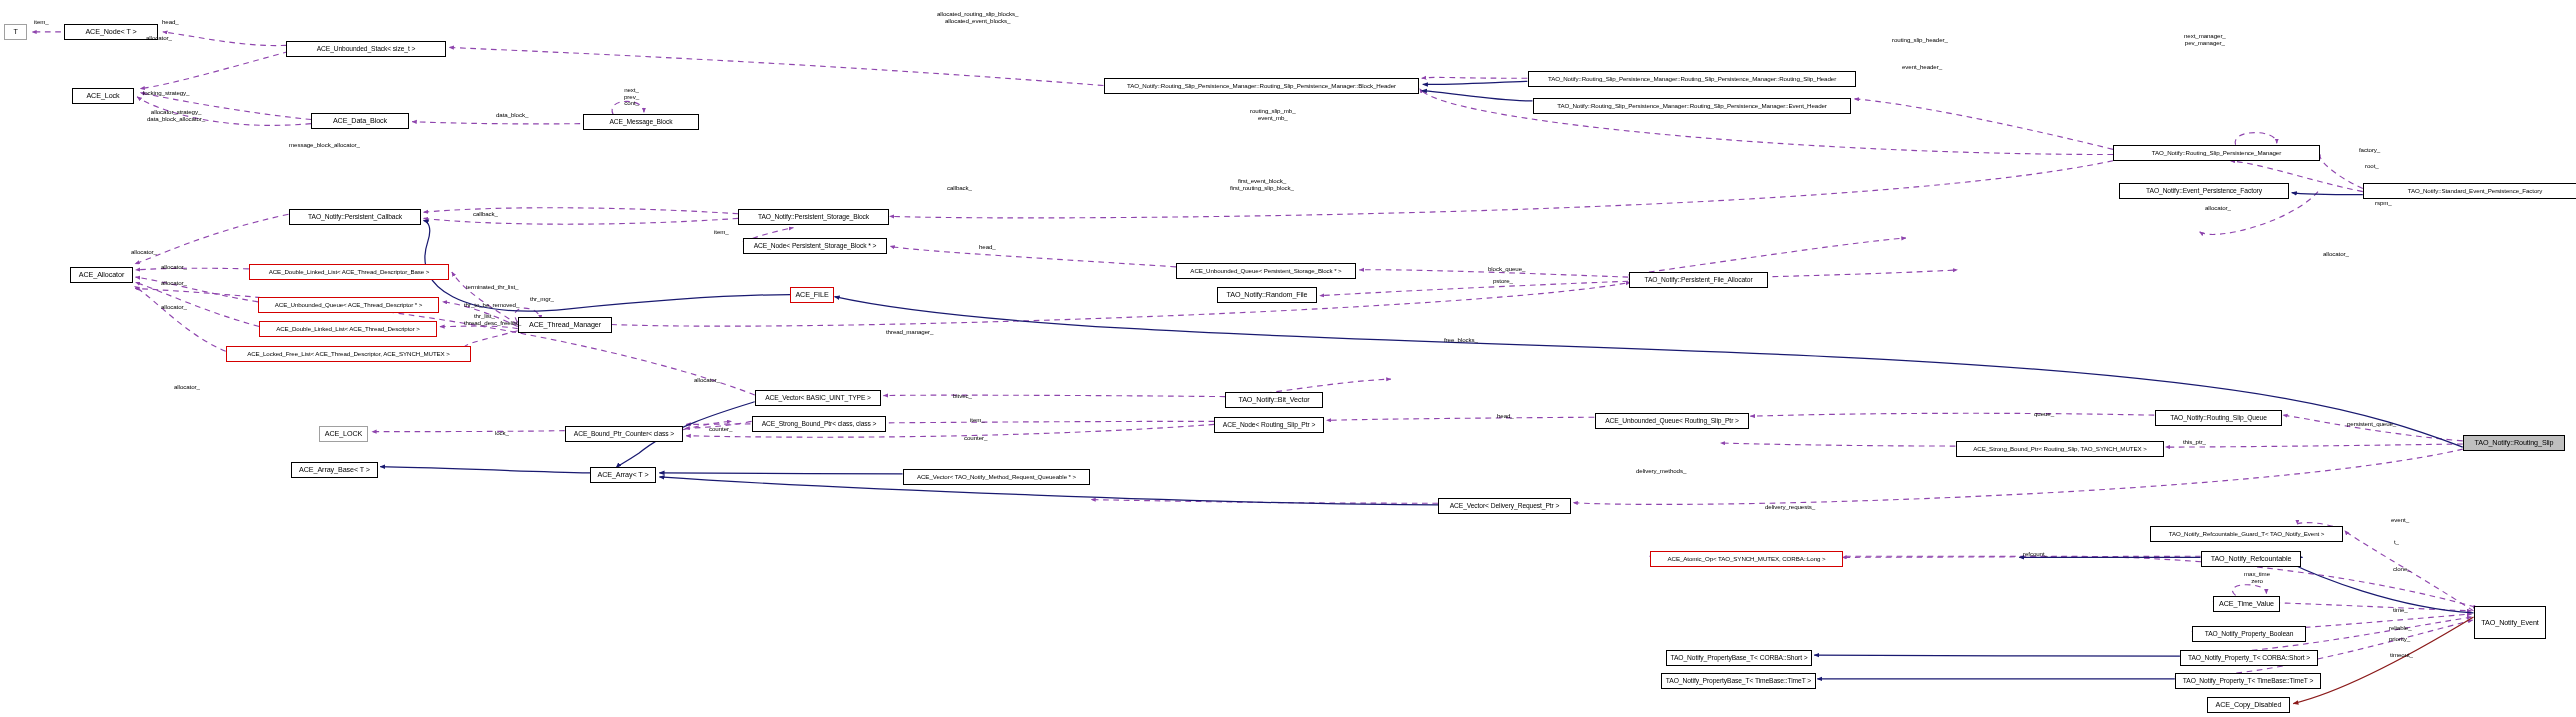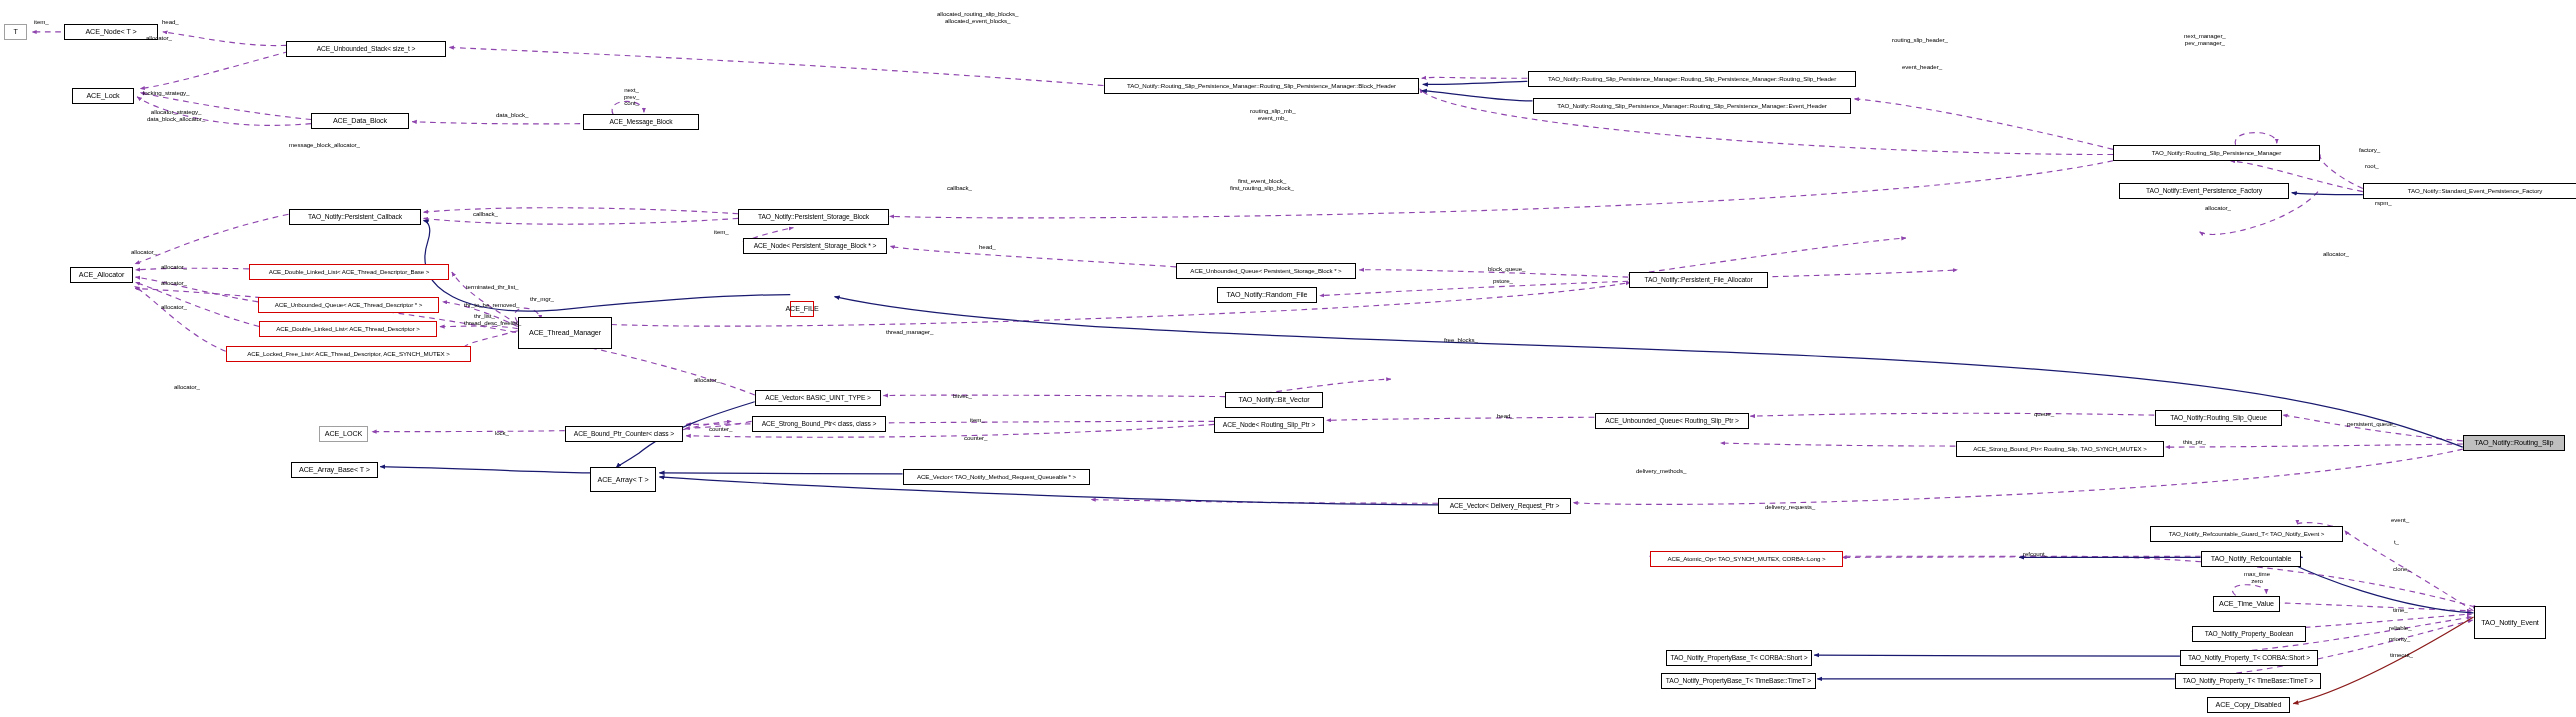--- a/index.html
+++ b/index.html
@@ -207,30 +207,30 @@
       </div>
       <div class="node red" style="left: 226px; top: 346px; width: 245px; height: 16px; font-size: 6.2px;">
         <span>ACE_Locked_Free_List&lt; ACE_Thread_Descriptor, ACE_SYNCH_MUTEX &gt;</span>
       </div>
       <div class="node" style="left: 743px; top: 238px; width: 144px; height: 16px; font-size: 6.7px;">
         <span>ACE_Node&lt; Persistent_Storage_Block * &gt;</span>
       </div>
       <div class="node" style="left: 1176px; top: 263px; width: 180px; height: 16px; font-size: 6.2px;">
         <span>ACE_Unbounded_Queue&lt; Persistent_Storage_Block * &gt;</span>
       </div>
-      <div class="node red" style="left: 790px; top: 301px; width: 24px; height: 16px; font-size: 7.2px;">
+      <div class="node red" style="left: 790px; top: 287px; width: 44px; height: 16px; font-size: 7.2px;">
         <span>ACE_FILE</span>
       </div>
       <div class="node" style="left: 1217px; top: 287px; width: 100px; height: 16px; font-size: 7.2px;">
         <span>TAO_Notify::Random_File</span>
       </div>
       <div class="node" style="left: 1629px; top: 272px; width: 139px; height: 16px; font-size: 6.7px;">
         <span>TAO_Notify::Persistent_File_Allocator</span>
       </div>
-      <div class="node" style="left: 518px; top: 317px; width: 94px; height: 32px; font-size: 7.2px;">
+      <div class="node" style="left: 518px; top: 317px; width: 94px; height: 16px; font-size: 7.2px;">
         <span>ACE_Thread_Manager</span>
       </div>
       <div class="node" style="left: 755px; top: 390px; width: 126px; height: 16px; font-size: 6.7px;">
         <span>ACE_Vector&lt; BASIC_UINT_TYPE &gt;</span>
       </div>
       <div class="node" style="left: 1225px; top: 392px; width: 98px; height: 16px; font-size: 7.2px;">
         <span>TAO_Notify::Bit_Vector</span>
       </div>
       <div class="node" style="left: 752px; top: 416px; width: 134px; height: 16px; font-size: 6.7px;">
         <span>ACE_Strong_Bound_Ptr&lt; class, class &gt;</span>
@@ -252,21 +252,21 @@
       </div>
       <div class="node" style="left: 1956px; top: 441px; width: 208px; height: 16px; font-size: 6.2px;">
         <span>ACE_Strong_Bound_Ptr&lt; Routing_Slip, TAO_SYNCH_MUTEX &gt;</span>
       </div>
       <div class="node focus" style="left: 2463px; top: 435px; width: 102px; height: 16px; font-size: 7.2px;">
         <span>TAO_Notify::Routing_Slip</span>
       </div>
       <div class="node" style="left: 291px; top: 462px; width: 87px; height: 16px; font-size: 7.2px;">
         <span>ACE_Array_Base&lt; T &gt;</span>
       </div>
-      <div class="node" style="left: 590px; top: 467px; width: 66px; height: 25px; font-size: 7.2px; text-align: center;">
+      <div class="node" style="left: 590px; top: 467px; width: 66px; height: 16px; font-size: 7.2px; text-align: center;">
         <span>ACE_Array&lt; T &gt;</span>
       </div>
       <div class="node" style="left: 903px; top: 469px; width: 187px; height: 16px; font-size: 6.2px;">
         <span>ACE_Vector&lt; TAO_Notify_Method_Request_Queueable * &gt;</span>
       </div>
       <div class="node" style="left: 1438px; top: 498px; width: 133px; height: 16px; font-size: 6.7px;">
         <span>ACE_Vector&lt; Delivery_Request_Ptr &gt;</span>
       </div>
       <div class="node" style="left: 2150px; top: 526px; width: 193px; height: 16px; font-size: 6.2px;">
         <span>TAO_Notify_Refcountable_Guard_T&lt; TAO_Notify_Event &gt;</span>

